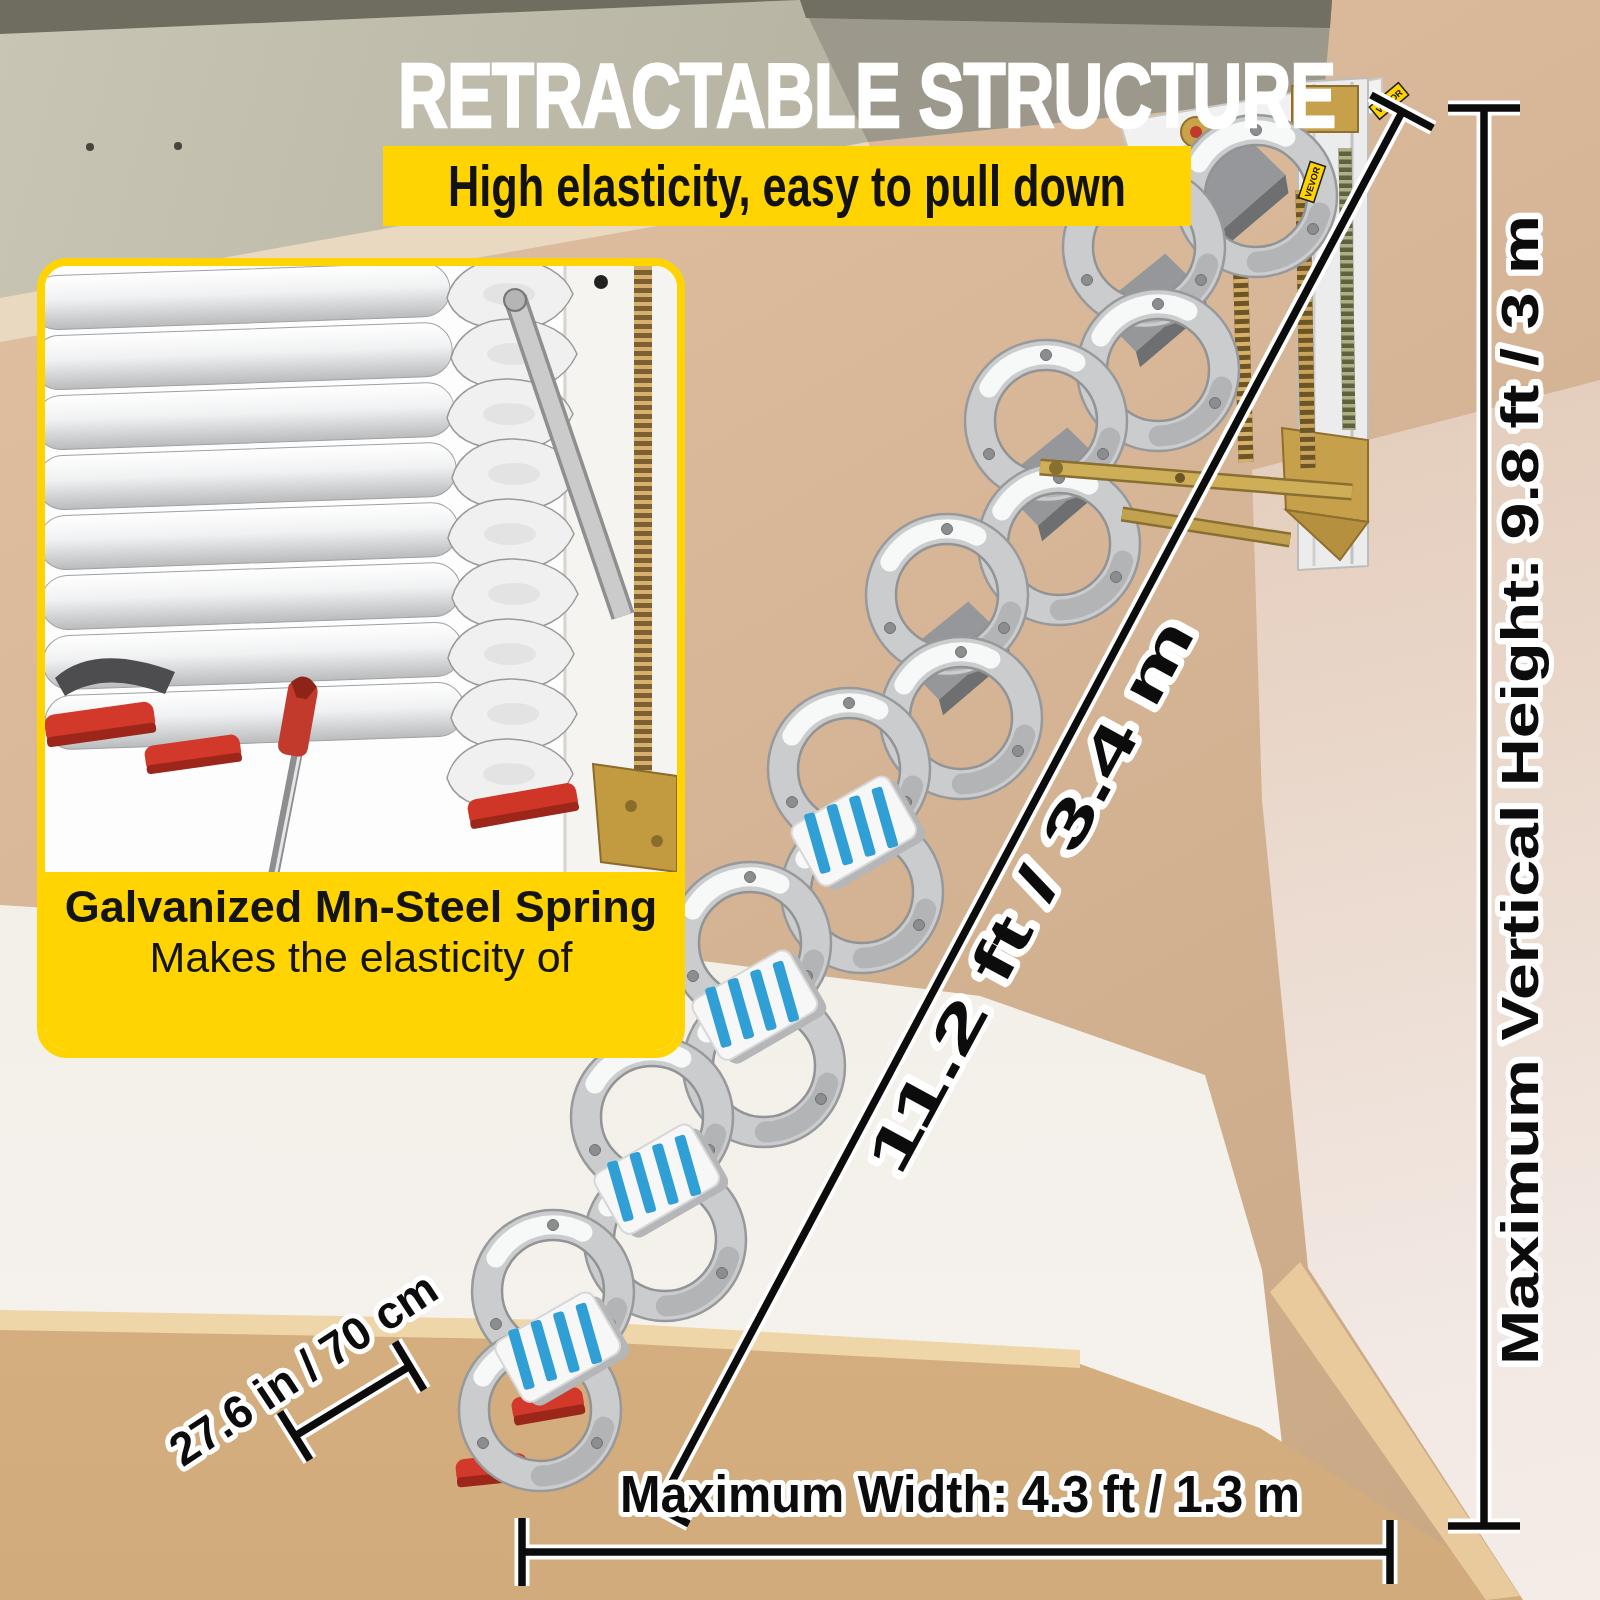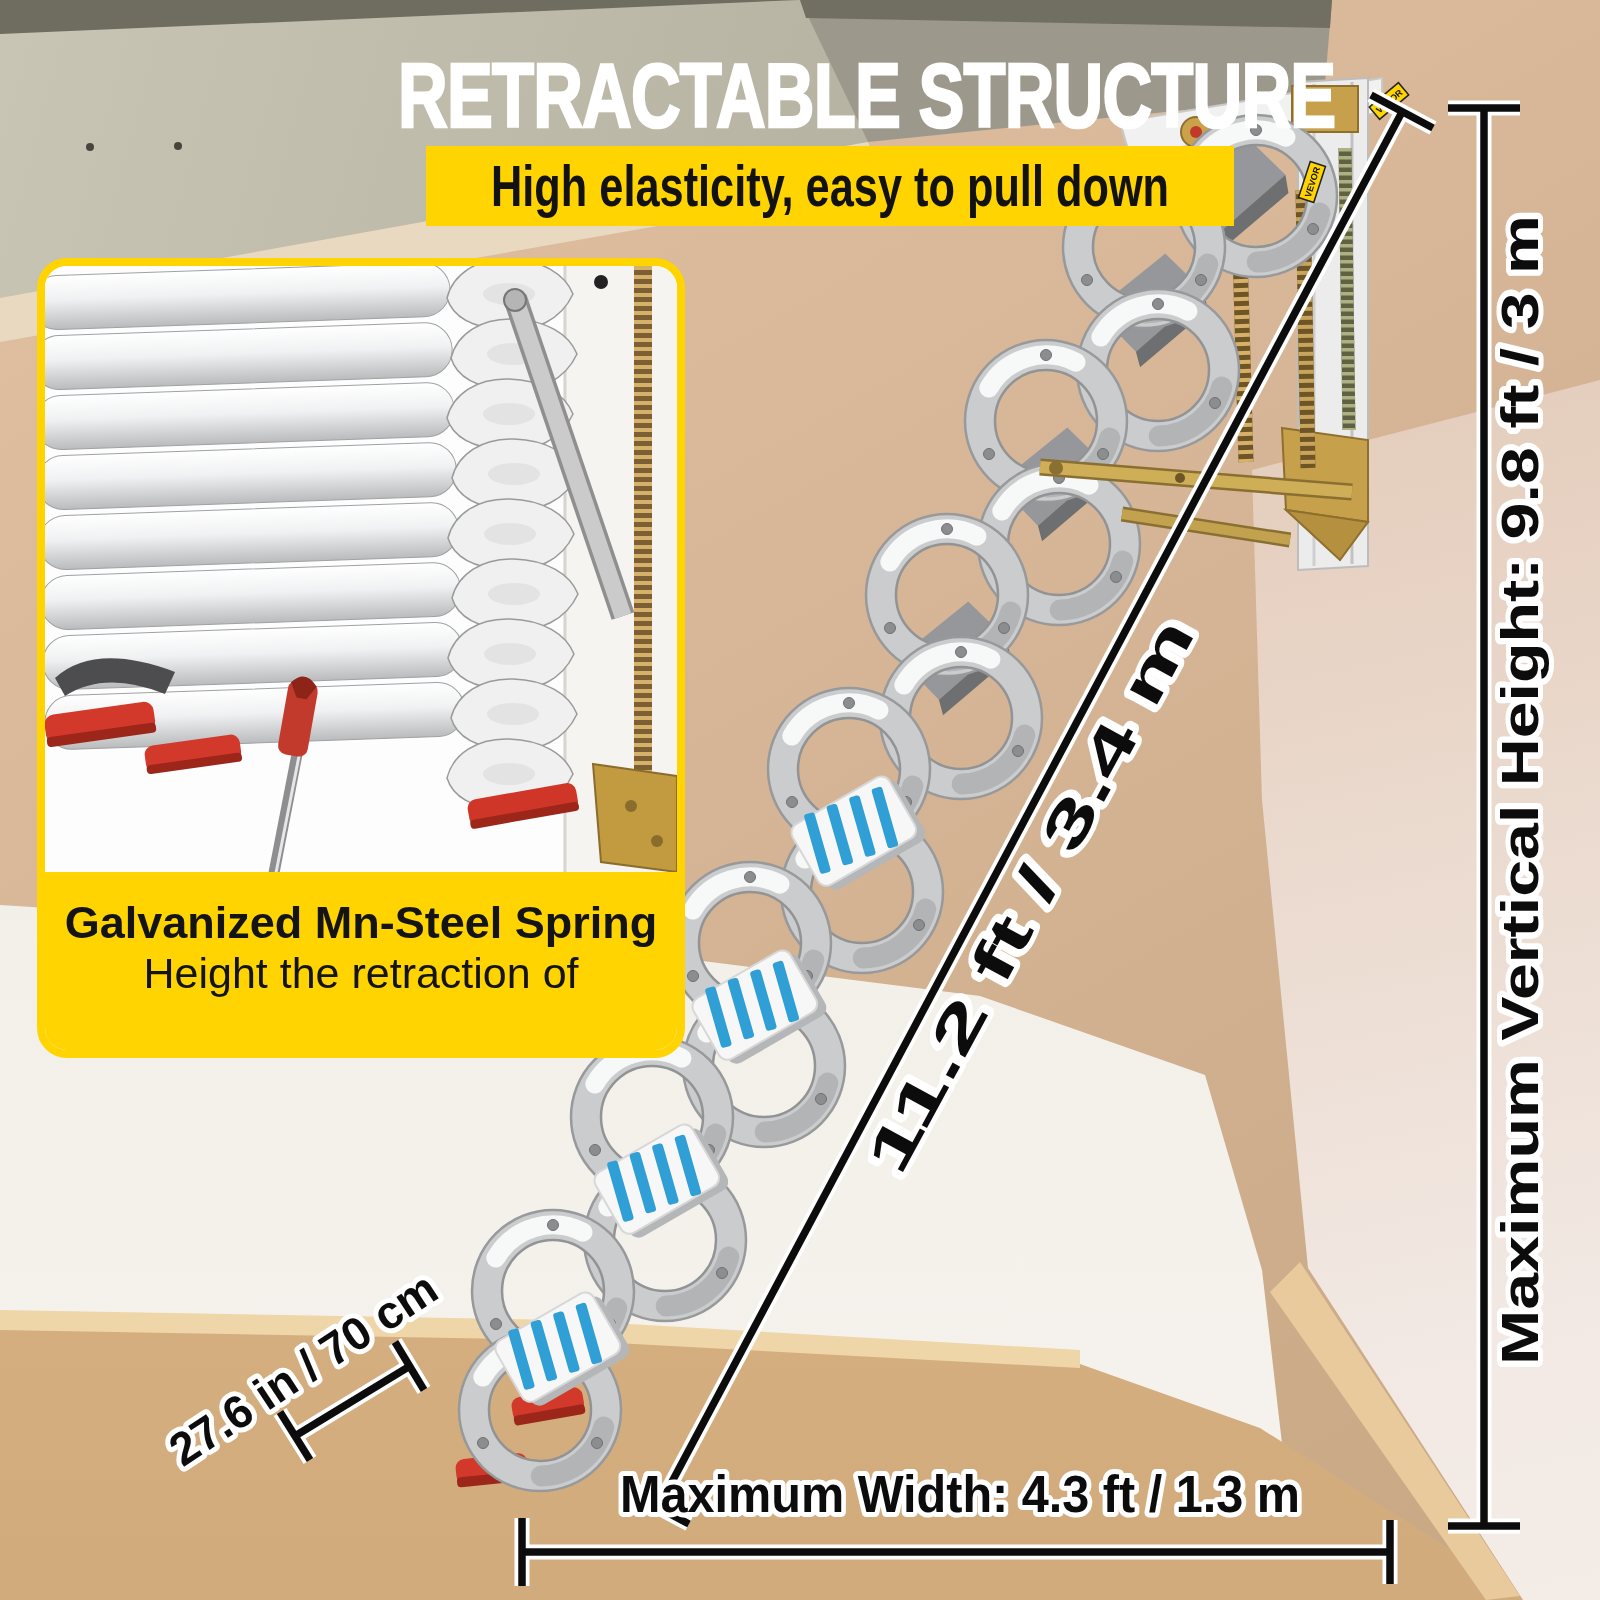--- a/index.html
+++ b/index.html
@@ -23,30 +23,30 @@
   #right-wall{clip-path:polygon(1252px 470px,1600px 380px,1600px 1600px,1523px 1600px,1308px 1268px,1262px 800px);
     background:linear-gradient(168deg,#d9bba3 0%,#e7d2c3 45%,#f2e9e4 85%,#f4ece7 100%);}
   #baseboard-diagonal{clip-path:polygon(1300px 1262px,1520px 1596px,1486px 1600px,1270px 1292px);
     background:#e8ca9c;}
   
   #page-title{position:absolute;left:300px;top:50px;width:980px;text-align:center;
     color:#fff;font-size:86px;font-weight:700;line-height:1;letter-spacing:-1px;
     transform:scaleX(.8) scaleY(1.05);transform-origin:50% 0;
     -webkit-text-stroke:2.5px #ffffff;white-space:nowrap;}
   #banner{position:absolute;left:383px;top:146px;width:808px;height:80px;
-    display:flex;align-items:center;justify-content:center;margin-left:43px;}
+    display:flex;align-items:center;justify-content:center;}
   #banner-text{color:#121212;font-size:57px;font-weight:700;white-space:nowrap;
     transform:scaleX(.76);transform-origin:50% 50%;}
   
   #inset{position:absolute;left:37px;top:258px;width:648px;height:800px;box-sizing:border-box;
     border:8px solid #FFD400;border-radius:30px;overflow:hidden;background:#fff;
     display:flex;flex-direction:column;}
   #inset-photo{width:100%;height:606px;flex:none;display:block;}
   #inset-caption{flex:1;background:#FFD400;text-align:center;color:#141414;
-    padding-top:26px;line-height:50px;font-size:43px;}
+    padding-top:10px;line-height:50px;font-size:43px;}
   #inset-caption .h{font-weight:700;font-size:45px;}
   svg text{font-family:"Liberation Sans",sans-serif;}
   .dimlabel{font-weight:700;fill:#0c0c0c;stroke:#ffffff;stroke-width:10px;paint-order:stroke;stroke-linejoin:round;}
   .tag-text{font-weight:700;fill:#151515;}
 </style>
 </head>
 <body>
 
 <div id="stage">
 
@@ -281,21 +281,21 @@
         <line x1="228" y1="612" x2="254" y2="478" stroke="#8e8e90" stroke-width="11"></line>
         <line x1="230" y1="612" x2="256" y2="480" stroke="#e6e6e8" stroke-width="3"></line>
         <g transform="rotate(10 253 452)">
           <rect x="238" y="415" width="30" height="75" rx="9" fill="#c13a2c"></rect>
           <path d="M240,418 q12,-16 26,0 l-8,14 l-10,0 z" fill="#8e2417"></path>
         </g>
       </g>
     </svg>
     <div id="inset-caption" style="background: rgb(255, 212, 0);">
       <div class="h">Galvanized Mn-Steel Spring</div>
-      <div>Height the retraction of</div>
+      <div>Makes the elasticity of</div>
     </div>
   </div>
 
   <div id="banner" style="background: rgb(255, 212, 0);">
     <div id="banner-text">High elasticity, easy to pull down</div>
   </div>
 
   <div id="page-title">RETRACTABLE STRUCTURE</div>
 
 </div>

